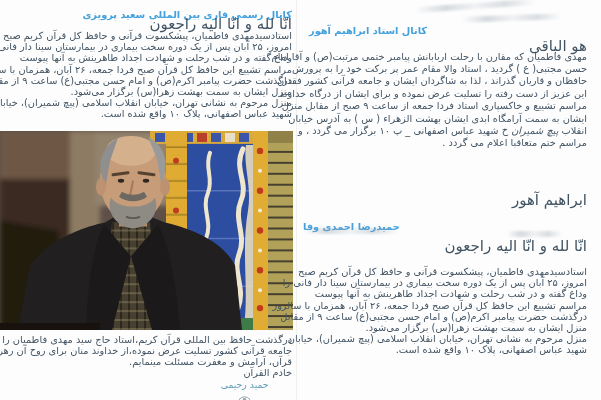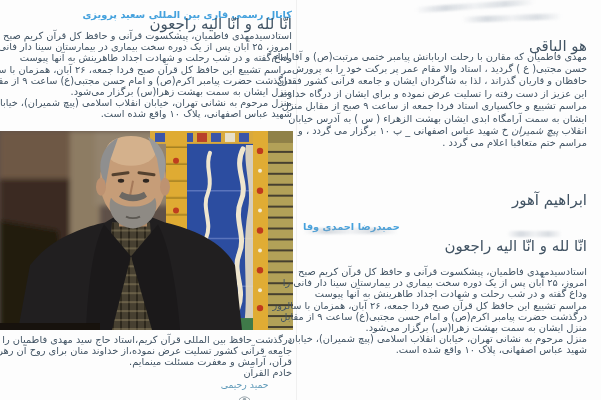--- a/index.html
+++ b/index.html
@@ -173,20 +173,21 @@
     <span class="views">37</span>
     <span class="edited">edited 8:22 AM</span>
   </div>
 </div>
 
 <div class="col" id="right-col">
 
   <div class="ghost" style="top:3px;left:118px;width:120px;transform:rotate(-4deg);"></div>
   <div class="ghost" style="top:15px;left:165px;width:100px;transform:rotate(-2deg);"></div>
 
+  <div class="channel" style="top:17px;left:12px;">کانال استاد ابراهیم آهور</div>
 
   <div class="single" style="top:36.5px;right:14px;">هو الباقی</div>
 
   <div class="para" style="top:50.5px;right:14px;">
     <div class="bodyline" style="line-height:12.4px">مهدی فاطمیان که مقارن با رحلت اربابانش پیامبر ختمی مرتبت(ص) و آقا امام</div>
     <div class="bodyline" style="line-height:12.4px">حسن مجتبی( ع ) گردید ، استاد والا مقام عمر پر برکت خود را به پرورش</div>
     <div class="bodyline" style="line-height:12.4px">حافظان و قاریان گذراند ، لذا به شاگردان ایشان و جامعه قرآنی کشور فقدان</div>
     <div class="bodyline" style="line-height:12.4px">این عزیز  از دست رفته را  تسلیت عرض نموده و برای ایشان از درگاه خداوند</div>
     <div class="bodyline" style="line-height:12.4px">مراسم تشییع و خاکسپاری استاد  فردا جمعه از ساعت ۹ صبح از مقابل منزل</div>
     <div class="bodyline" style="line-height:12.4px">ایشان به سمت آرامگاه ابدی ایشان بهشت الزهراء ( س ) به آدرس خیابان</div>

